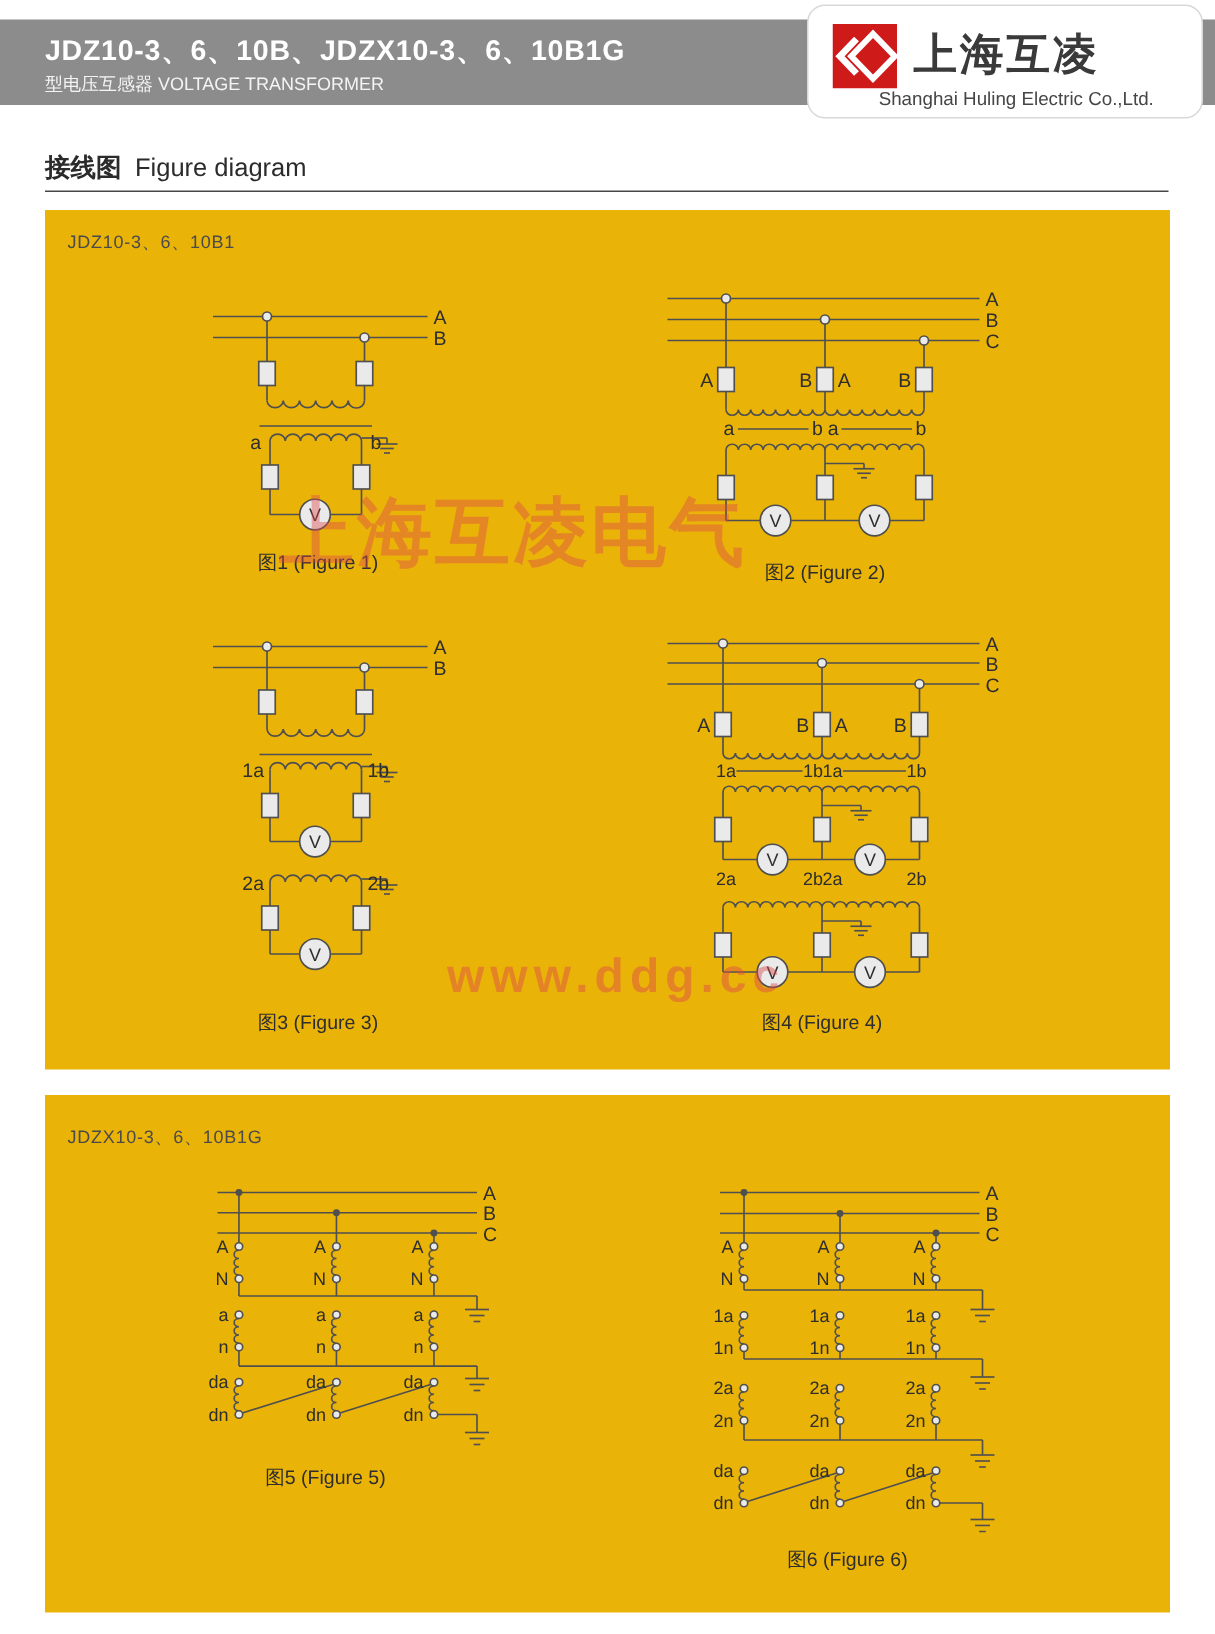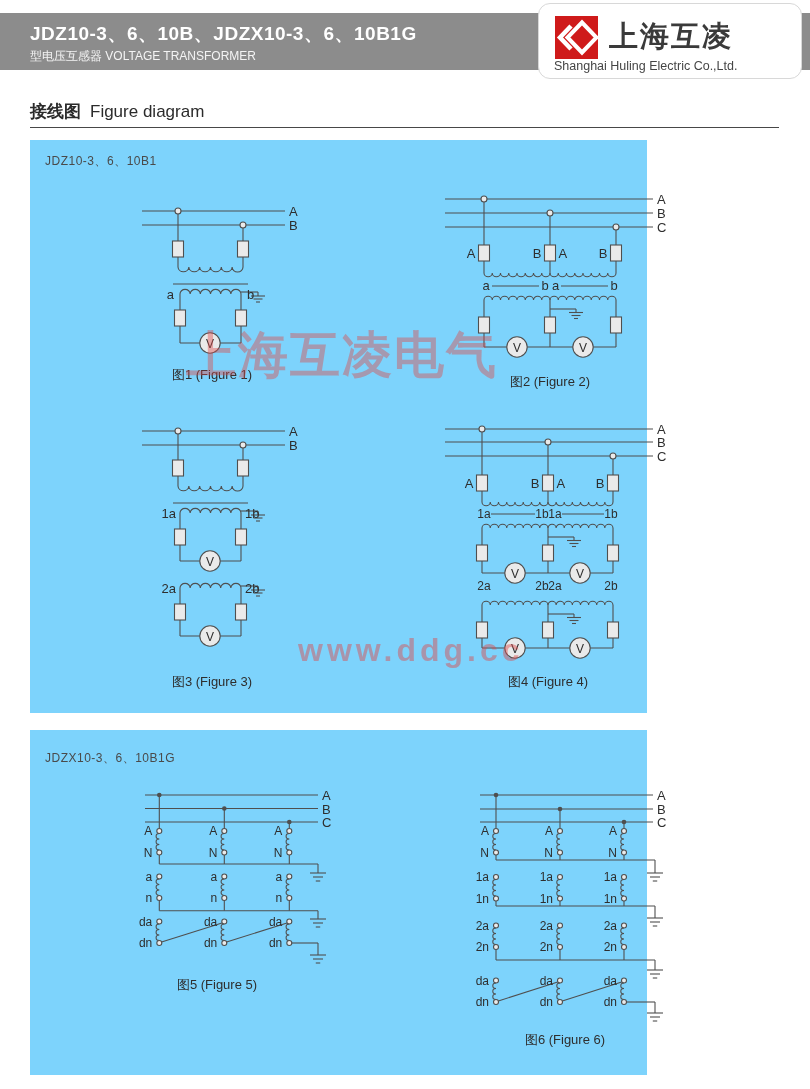--- a/index.html
+++ b/index.html
@@ -8,29 +8,29 @@
   
   .header-bar{position:absolute;left:0;top:13px;width:810px;height:57px;background:#8c8c8c;z-index:1;}
   .header-title{position:absolute;left:30px;top:21px;font-size:19px;font-weight:bold;color:#fff;
         letter-spacing:.5px;white-space:nowrap;}
   .header-subtitle{position:absolute;left:30px;top:48px;font-size:12px;color:#f4f4f4;white-space:nowrap;text-align:right;}
   .logo-card{position:absolute;left:538px;top:3px;width:264px;height:76px;background:#fff;
         border:1px solid #d8d8d8;border-radius:12px;z-index:2;box-sizing:border-box;}
   .logo-mark{position:absolute;left:16px;top:12px;}
   .brand-cn{position:absolute;left:70px;top:13px;font-size:29px;font-weight:bold;color:#3a3a3a;
         letter-spacing:2px;white-space:nowrap;}
-  .brand-en{position:absolute;left:0;right:0;bottom:5px;text-align:left;font-size:12.5px;color:#454545;
+  .brand-en{position:absolute;left:0;right:0;bottom:5px;text-align:center;font-size:12.5px;color:#454545;
         white-space:nowrap;padding-left:15px;}
   
   .section-heading{position:absolute;left:30px;top:100px;font-size:17px;color:#2b2b2b;white-space:nowrap;}
   .section-heading .cn{font-weight:bold;}
   .section-heading .en{font-weight:normal;margin-left:9px;}
   .section-rule{position:absolute;left:30px;top:127px;width:749px;border-top:1.5px solid #474747;}
   
-  .panel{position:absolute;left:30px;width:617px;background:#7dd3fc;}
+  .panel{position:absolute;left:30px;width:750px;background:#eab308;}
   #panel1{top:140px;height:573px;}
   #panel2{top:730px;height:345px;}
   .panel-label{position:absolute;left:15px;font-size:12px;color:#4a4a4a;letter-spacing:.5px;white-space:nowrap;}
   #panel1 .panel-label{top:13px;}
   #panel2 .panel-label{top:20px;}
   
   .wm{position:absolute;z-index:5;color:#dd4a4a;font-weight:bold;line-height:1;white-space:nowrap;
       pointer-events:none;}
   #wm-brand{left:186px;top:330px;font-size:50px;letter-spacing:2px;opacity:.42;}
   #wm-phone{left:266px;top:590px;font-size:44px;letter-spacing:1px;opacity:.45;}

